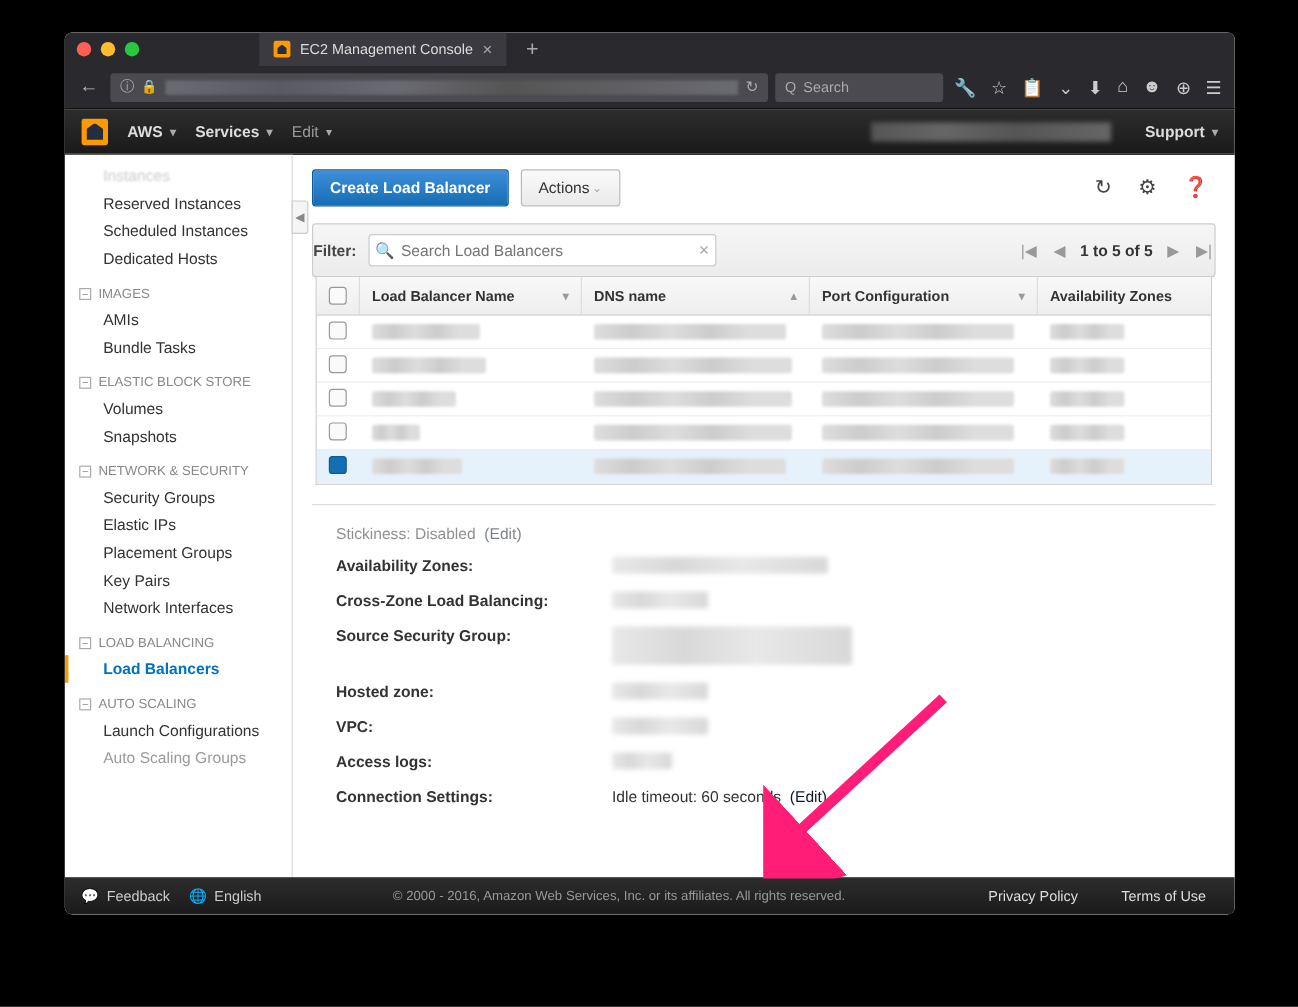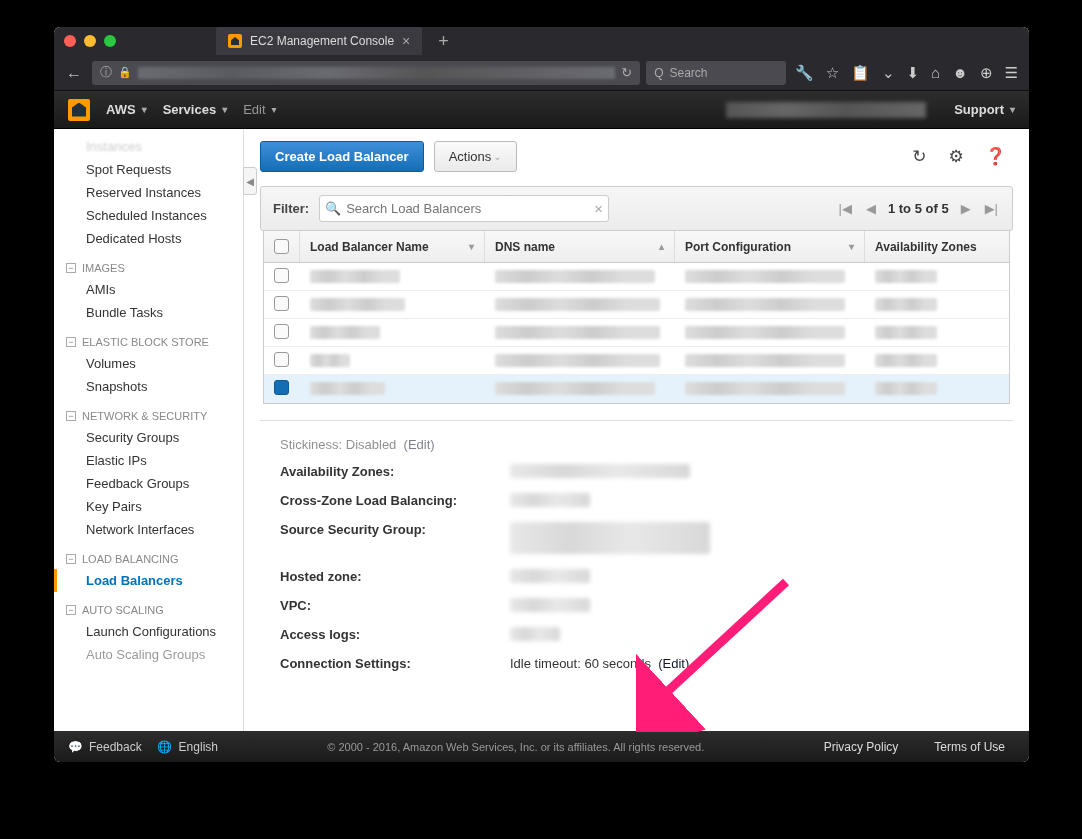--- a/index.html
+++ b/index.html
@@ -39,21 +39,21 @@
 .sb-head { padding: 12px 12px 4px 12px; font-size: 11px; color:#888; text-transform:uppercase; display:flex; align-items:center; gap:6px; }
 .sb-collapse { width:10px; height:10px; border:1px solid #aaa; display:inline-flex; align-items:center; justify-content:center; font-size:9px; line-height:1; color:#888; }
 .sb-item.active { border-left:3px solid #ff9900; padding-left:29px; font-weight:bold; color:#0073bb; }
 .content { flex:1; display:flex; flex-direction:column; position:relative; }
 .sidebar-handle { position:absolute; left:-1px; top:38px; width:14px; height:28px; background:#f5f5f5; border:1px solid #ccc; border-radius:0 3px 3px 0; display:flex; align-items:center; justify-content:center; font-size:10px; color:#888; cursor:pointer; }
 .action-row { padding: 12px 16px 0 16px; display:flex; align-items:center; gap:10px; }
 .btn-primary { background: linear-gradient(#3f8fdb, #146eb4); color:#fff; border:1px solid #0e5a96; border-radius:3px; padding:7px 14px; font-size:13px; font-weight:bold; cursor:pointer; }
 .btn-secondary { background: linear-gradient(#fafafa, #eaeaea); border:1px solid #bbb; border-radius:3px; padding:7px 14px; font-size:13px; color:#333; cursor:pointer; display:flex; align-items:center; gap:2px; }
 .action-spacer { flex:1; }
 .toolbar-icon { font-size:17px; color:#444; cursor:pointer; padding:0 6px; }
-.filter-row { margin: 14px 16px 0 16px; background: linear-gradient(#f6f6f6, #ececec); border:1px solid #ccc; border-radius:3px; padding:8px 12px; display:flex; align-items:center; gap:10px; }
+.filter-row { margin: 14px 16px 0 16px; background: linear-gradient(#f6f6f6, #ececec); border:1px solid #ccc; border-radius:3px; padding:8px 0; display:flex; align-items:center; gap:10px; }
 .filter-label { font-size:13px; font-weight:bold; color:#444; }
 .filter-input-wrap { position:relative; width:290px; }
 .filter-input { width:100%; padding:5px 26px; border:1px solid #ccc; border-radius:3px; font-size:13px; color:#888; background:#fff; }
 .search-icn { position:absolute; left:6px; top:6px; color:#aaa; font-size:13px; }
 .clear-icn { position:absolute; right:6px; top:5px; color:#aaa; font-size:15px; cursor:pointer; }
 .pager { display:flex; align-items:center; gap:10px; color:#999; font-size:13px; }
 .pager .pg-txt { color:#333; font-weight:600; }
 .pg-btn { cursor:pointer; padding:0 2px; }
 .table { margin: 0 19px; border:1px solid #ccc; border-top:none; background:#fff; }
 .thead { display:flex; background: linear-gradient(#f8f8f8, #eee); border-bottom:1px solid #ccc; }
@@ -144,21 +144,20 @@
     <div class="aws-menu" style="margin-left:12px;">
         <span>Support</span>
         <span class="chev">▾</span>
       </div>
   </div>
 
   <div class="main">
 
     <div class="sidebar">
       <div class="sb-item" style="color:#ccc;filter:blur(1px);">Instances</div>
-      <div class="sb-item">Spot Requests</div>
       <div class="sb-item">Reserved Instances</div>
       <div class="sb-item">Scheduled Instances</div>
       <div class="sb-item">Dedicated Hosts</div>
       <div class="sb-head">
           <span class="sb-collapse">−</span>
           <span>IMAGES</span>
         </div>
       <div class="sb-item">AMIs</div>
       <div class="sb-item">Bundle Tasks</div>
       <div class="sb-head">
@@ -166,21 +165,21 @@
           <span>ELASTIC BLOCK STORE</span>
         </div>
       <div class="sb-item">Volumes</div>
       <div class="sb-item">Snapshots</div>
       <div class="sb-head">
           <span class="sb-collapse">−</span>
           <span>NETWORK &amp; SECURITY</span>
         </div>
       <div class="sb-item">Security Groups</div>
       <div class="sb-item">Elastic IPs</div>
-      <div class="sb-item">Feedback Groups</div>
+      <div class="sb-item">Placement Groups</div>
       <div class="sb-item">Key Pairs</div>
       <div class="sb-item">Network Interfaces</div>
       <div class="sb-head">
           <span class="sb-collapse">−</span>
           <span>LOAD BALANCING</span>
         </div>
       <div class="sb-item active">Load Balancers</div>
       <div class="sb-head">
           <span class="sb-collapse">−</span>
           <span>AUTO SCALING</span>

